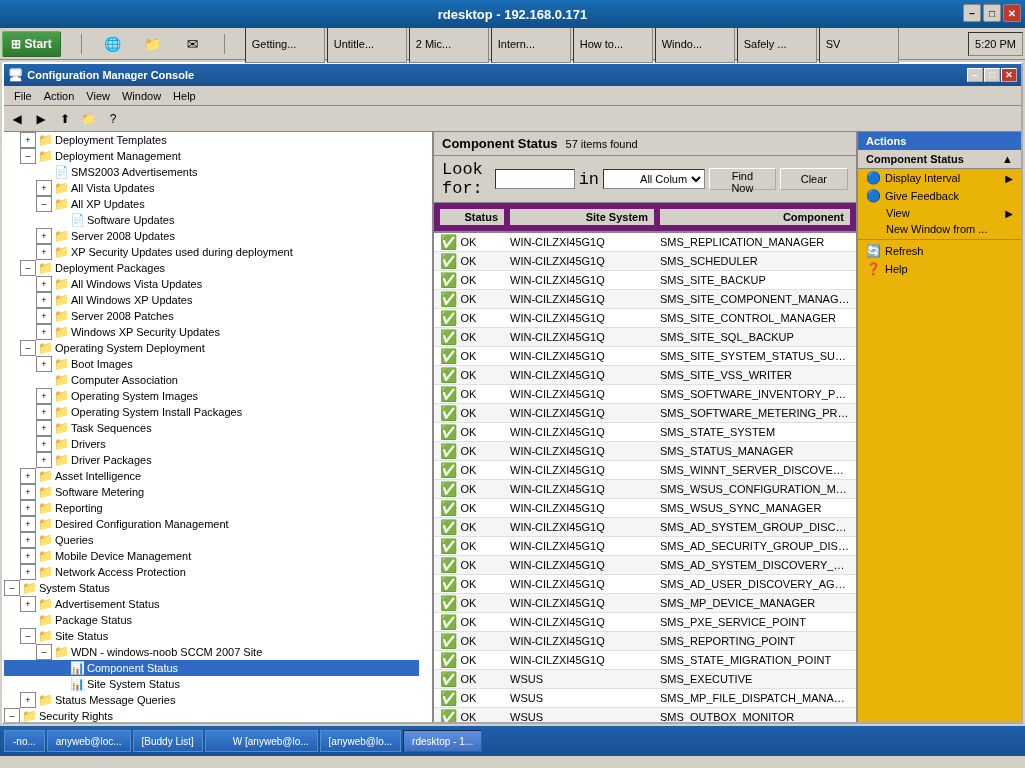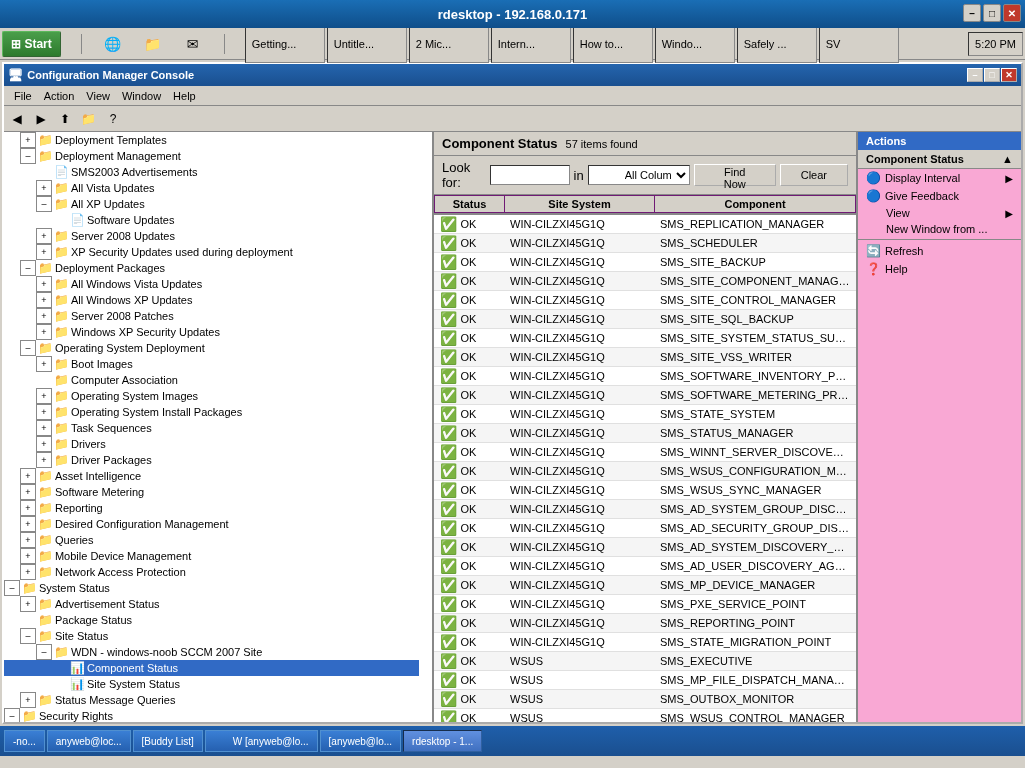--- a/index.html
+++ b/index.html
@@ -209,21 +209,21 @@
     .cs-title { font-weight: bold; font-size: 13px; margin-right: 8px; }
     .cs-count { font-size: 11px; }
 
     .cs-search {
       padding: 4px 8px;
       display: flex;
       align-items: center;
       gap: 4px;
       border-bottom: 1px solid #888;
     }
-    .cs-search label { font-size: 13px; }
+    .cs-search label { font-size: 17px; font-family: Liberation Mono, monospace; }
     .cs-input {
       width: 80px; height: 20px;
       border: 1px inset #888;
       background: white;
       font-size: 11px;
       padding: 1px 2px;
     }
     .cs-select {
       height: 20px;
       border: 1px inset #888;
@@ -251,23 +251,23 @@
       width: 100%;
       border-collapse: collapse;
       font-size: 11px;
     }
     .cs-table thead {
       background: #d4d0c8;
       position: sticky;
       top: 0;
     }
     .cs-table th {
-      border: 1px solid #701a75;
+      border: 6px solid #701a75;
       padding: 2px 6px;
-      text-align: center;
+      text-align: right;
       font-weight: bold;
       white-space: nowrap;
       background: #d4d0c8;
     }
     .cs-table td {
       border-bottom: 1px solid #e0e0e0;
       padding: 1px 6px;
       white-space: nowrap;
       overflow: hidden;
       text-overflow: ellipsis;
@@ -280,21 +280,21 @@
       flex: 1;
     }
     .status-cell {
       display: flex; align-items: center; gap: 3px;
     }
 
     
     .actions-panel {
       width: 165px;
       min-width: 165px;
-      background: #f9a8d4;
+      background: #eab308;
       border-left: 2px solid #888;
       overflow-y: auto;
     }
     .actions-title {
       background: #316ac5;
       color: white;
       font-weight: bold;
       padding: 3px 8px;
       font-size: 11px;
     }

